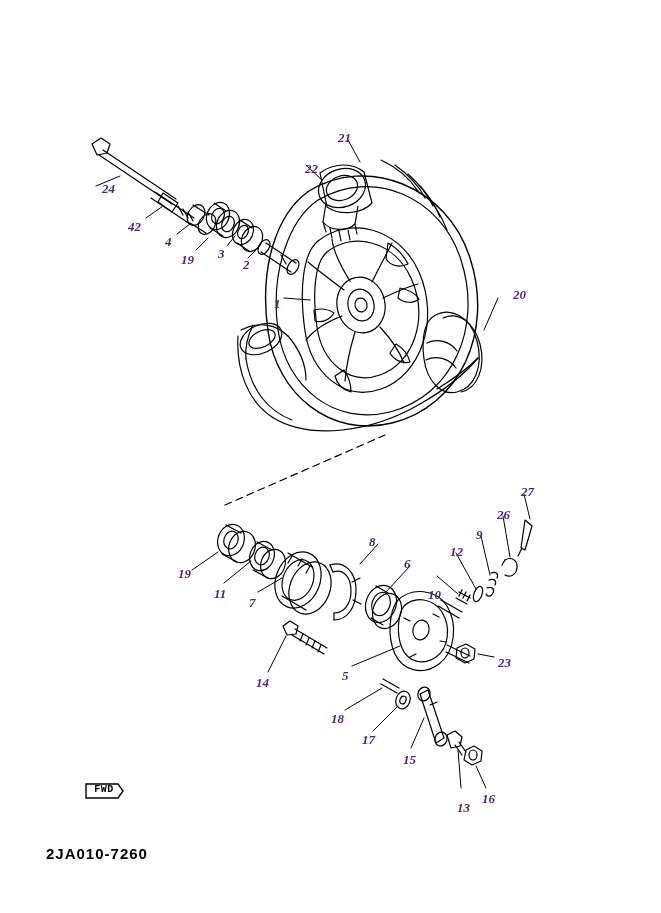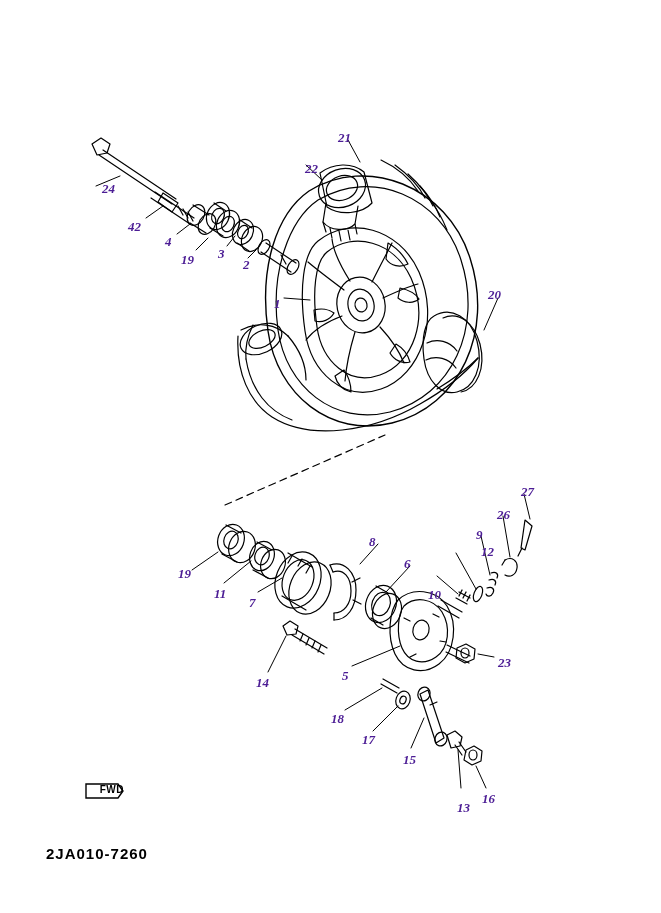--- a/index.html
+++ b/index.html
@@ -50,22 +50,22 @@
     left: 84px;
     top: 780px;
     width: 40px;
     height: 22px;
   }
   #fwd-badge .fwd-text {
     position: absolute;
     left: 0;
     top: 4px;
     width: 40px;
-    text-align: right;
-    font-family: Liberation Sans, sans-serif;
+    text-align: center;
+    font-family: Liberation Mono, monospace;
     font-size: 10px;
     font-weight: bold;
     letter-spacing: 0.5px;
     color: #000000;
   }
 </style>
 </head>
 <body>
 
 <div id="page">
@@ -352,25 +352,25 @@
   <div id="callout-layer">
       <div class="callout" style="left: 78px; top: 182px; margin-left: 24px;">24</div>
       <div class="callout" style="left: 128px; top: 220px;">42</div>
       <div class="callout" style="left: 165px; top: 235px;">4</div>
       <div class="callout" style="left: 181px; top: 253px;">19</div>
       <div class="callout" style="left: 218px; top: 247px;">3</div>
       <div class="callout" style="left: 243px; top: 258px;">2</div>
       <div class="callout" style="left: 274px; top: 297px;">1</div>
       <div class="callout" style="left: 280px; top: 162px; margin-left: 25px;">22</div>
       <div class="callout" style="left: 338px; top: 131px;">21</div>
-      <div class="callout" style="left: 488px; top: 288px;">20</div>
+      <div class="callout" style="left: 513px; top: 288px;">20</div>
       <div class="callout" style="left: 521px; top: 485px;">27</div>
       <div class="callout" style="left: 497px; top: 508px;">26</div>
       <div class="callout" style="left: 476px; top: 528px;">9</div>
-      <div class="callout" style="left: 450px; top: 545px; margin-left: 31px;">12</div>
+      <div class="callout" style="left: 450px; top: 545px;">12</div>
       <div class="callout" style="left: 428px; top: 570px; margin-top: 18px;">10</div>
       <div class="callout" style="left: 369px; top: 535px;">8</div>
       <div class="callout" style="left: 404px; top: 557px;">6</div>
       <div class="callout" style="left: 178px; top: 567px;">19</div>
       <div class="callout" style="left: 214px; top: 587px;">11</div>
       <div class="callout" style="left: 249px; top: 596px;">7</div>
       <div class="callout" style="left: 256px; top: 676px;">14</div>
       <div class="callout" style="left: 342px; top: 669px;">5</div>
       <div class="callout" style="left: 498px; top: 656px;">23</div>
       <div class="callout" style="left: 331px; top: 712px;">18</div>

